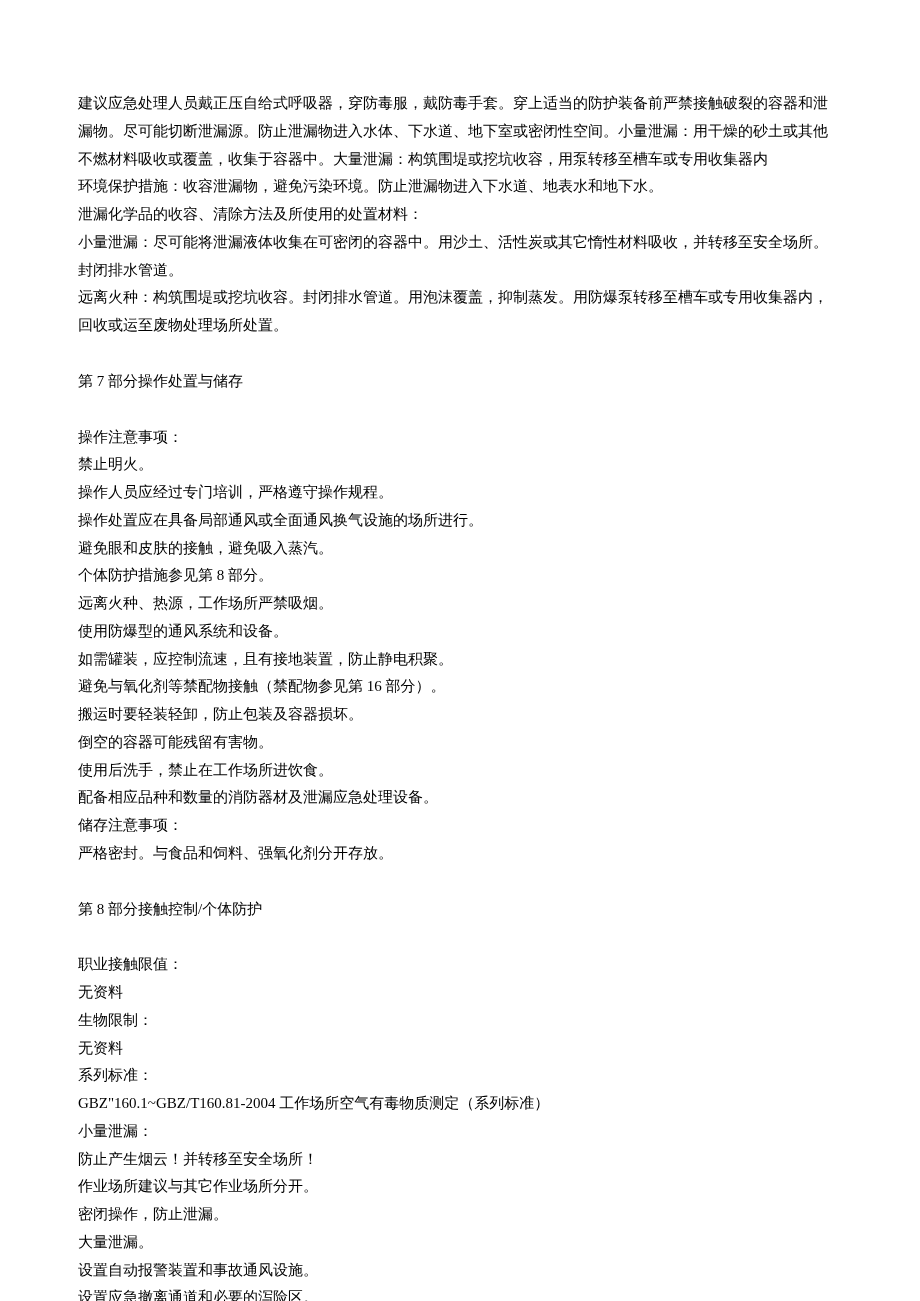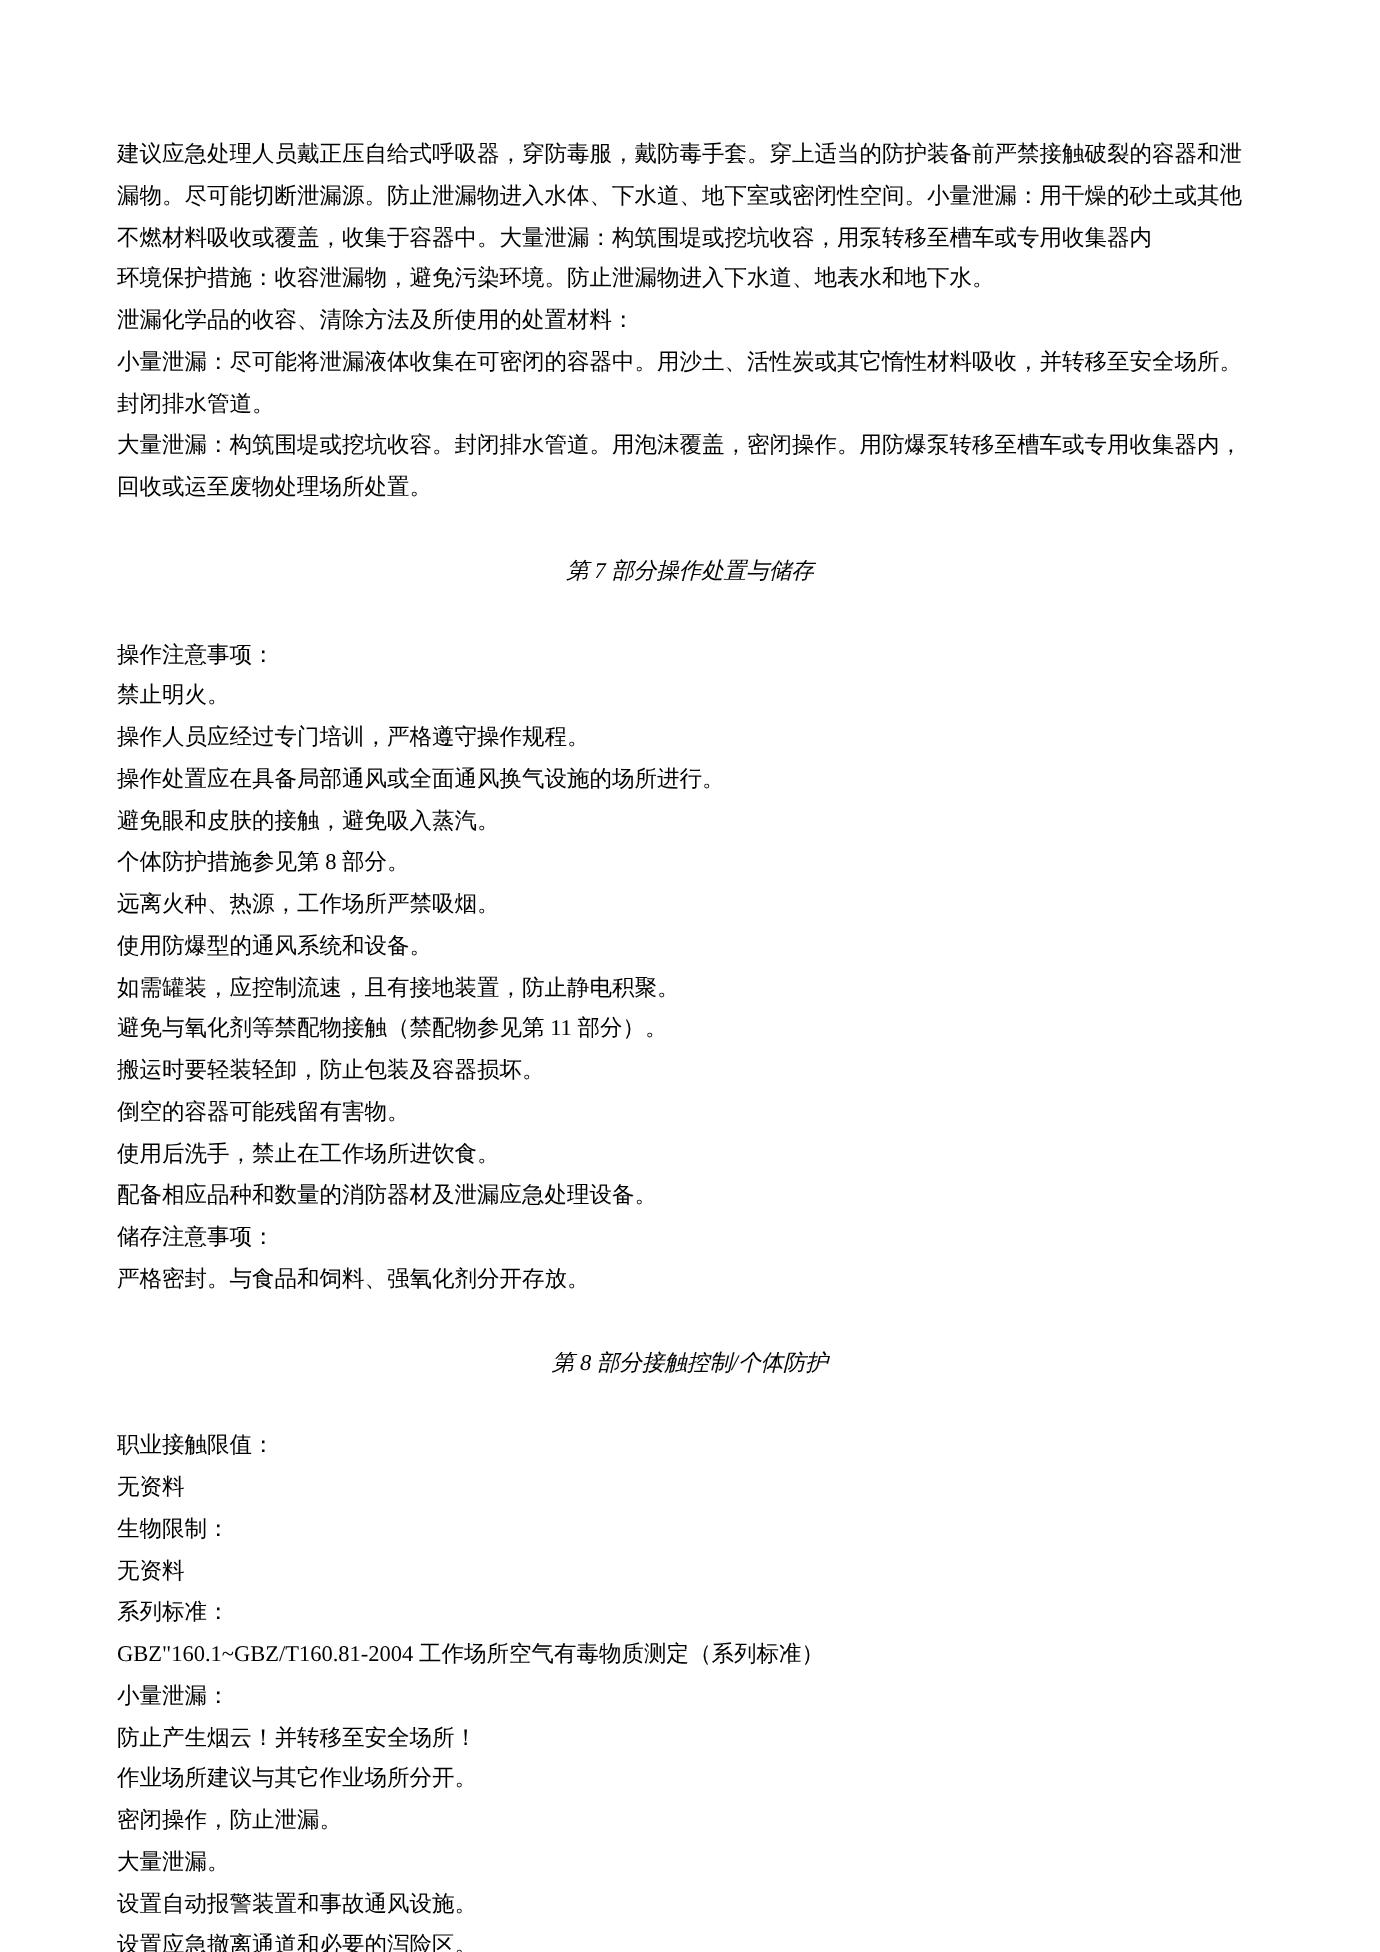--- a/index.html
+++ b/index.html
@@ -14,47 +14,45 @@
       color: #000;
       background: #fff;
       padding: 90px 78px 60px 78px;
       width: 920px;
     }
     .para {
       text-align: left;
       margin: 0;
     }
     .section-title {
-      text-align: center;
       margin-top: 28px;
       margin-bottom: 28px;
-      font-style: italic;
     }
   </style>
 </head>
 <body>
 
 <div class="para">建议应急处理人员戴正压自给式呼吸器，穿防毒服，戴防毒手套。穿上适当的防护装备前严禁接触破裂的容器和泄漏物。尽可能切断泄漏源。防止泄漏物进入水体、下水道、地下室或密闭性空间。小量泄漏：用干燥的砂土或其他不燃材料吸收或覆盖，收集于容器中。大量泄漏：构筑围堤或挖坑收容，用泵转移至槽车或专用收集器内</div>
 <div class="para">环境保护措施：收容泄漏物，避免污染环境。防止泄漏物进入下水道、地表水和地下水。</div>
 <div class="para">泄漏化学品的收容、清除方法及所使用的处置材料：</div>
 <div class="para">小量泄漏：尽可能将泄漏液体收集在可密闭的容器中。用沙土、活性炭或其它惰性材料吸收，并转移至安全场所。封闭排水管道。</div>
-<div class="para">大量泄漏：构筑围堤或挖坑收容。封闭排水管道。用泡沫覆盖，密闭操作。用防爆泵转移至槽车或专用收集器内，回收或运至废物处理场所处置。</div>
+<div class="para">远离火种：构筑围堤或挖坑收容。封闭排水管道。用泡沫覆盖，抑制蒸发。用防爆泵转移至槽车或专用收集器内，回收或运至废物处理场所处置。</div>
 
 <div class="section-title">第 7 部分操作处置与储存</div>
 
 <div class="para">操作注意事项：</div>
 <div class="para">禁止明火。</div>
 <div class="para">操作人员应经过专门培训，严格遵守操作规程。</div>
 <div class="para">操作处置应在具备局部通风或全面通风换气设施的场所进行。</div>
 <div class="para">避免眼和皮肤的接触，避免吸入蒸汽。</div>
 <div class="para">个体防护措施参见第 8 部分。</div>
 <div class="para">远离火种、热源，工作场所严禁吸烟。</div>
 <div class="para">使用防爆型的通风系统和设备。</div>
 <div class="para">如需罐装，应控制流速，且有接地装置，防止静电积聚。</div>
-<div class="para">避免与氧化剂等禁配物接触（禁配物参见第 11 部分）。</div>
+<div class="para">避免与氧化剂等禁配物接触（禁配物参见第 16 部分）。</div>
 <div class="para">搬运时要轻装轻卸，防止包装及容器损坏。</div>
 <div class="para">倒空的容器可能残留有害物。</div>
 <div class="para">使用后洗手，禁止在工作场所进饮食。</div>
 <div class="para">配备相应品种和数量的消防器材及泄漏应急处理设备。</div>
 <div class="para">储存注意事项：</div>
 <div class="para">严格密封。与食品和饲料、强氧化剂分开存放。</div>
 
 <div class="section-title">第 8 部分接触控制/个体防护</div>
 
 <div class="para">职业接触限值：</div>

